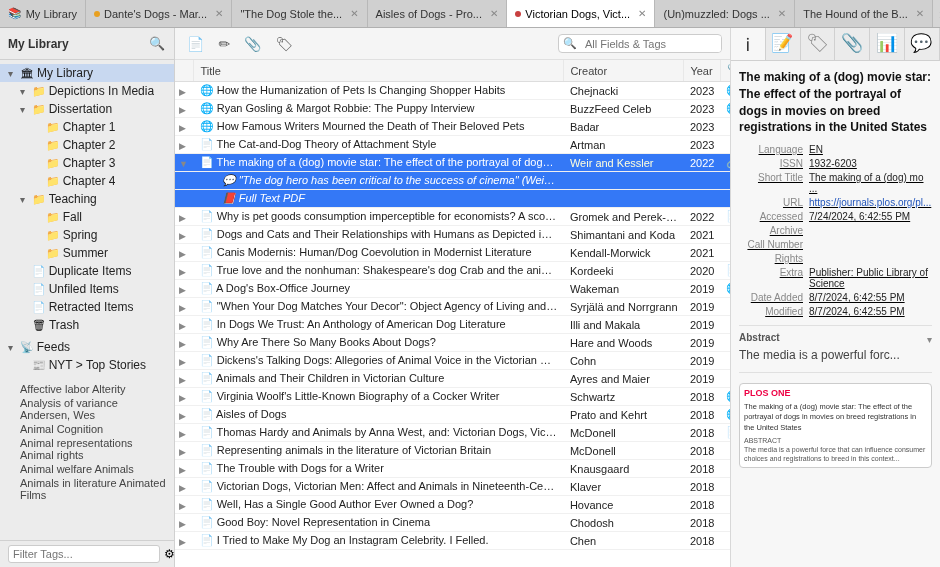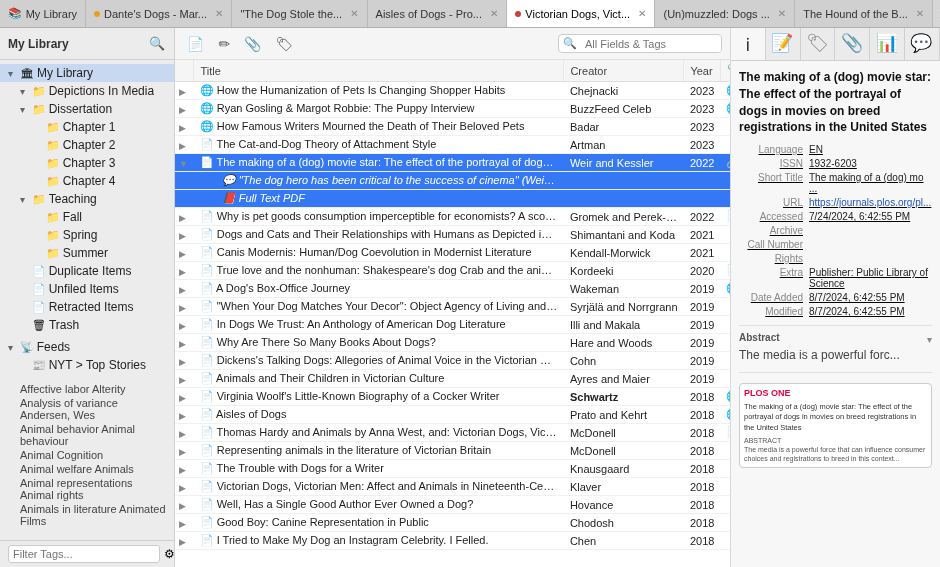--- a/index.html
+++ b/index.html
@@ -204,24 +204,23 @@
       </div>
       <div class="tree-item tree-indent-1">
         <span class="tree-toggle"></span>
         <span class="tree-icon">📰</span>
         <span class="tree-label">NYT &gt; Top Stories</span>
       </div>
 
       <div style="padding: 6px 8px 2px; font-size:10px; font-weight:600; color:#888;"></div>
       <div class="tag-item">Affective labor  Alterity</div>
       <div class="tag-item">Analysis of variance  Andersen, Wes</div>
-      <div class="tag-item">Animal behavior  Animal behaviour</div>
       <div class="tag-item">Animal Cognition</div>
+      <div class="tag-item">Animal representations  Animal rights</div>
       <div class="tag-item">Animal welfare  Animals</div>
-      <div class="tag-item">Animal representations  Animal rights</div>
       <div class="tag-item">Animals in literature  Animated Films</div>
 
     </div>
     <div class="sidebar-footer">
       <input class="filter-input" type="text" placeholder="Filter Tags..." style="">
       <span>⚙</span>
     </div>
   </div>
 
   <div class="center">
@@ -452,21 +451,21 @@
     <td style="font-size:11px;"></td>
   </tr>
             <tr>
     <td style="width:16px;padding-left:4px;">
       <span style="font-size:9px;color:#888;">▶</span>
     </td>
     <td style="max-width:370px;overflow:hidden;text-overflow:ellipsis;white-space:nowrap;">
       <span style="font-size:11px;">📄</span>
       <span>Virginia Woolf's Little-Known Biography of a Cocker Writer</span>
     </td>
-    <td class="creator" style="max-width:120px;overflow:hidden;text-overflow:ellipsis;white-space:nowrap;font-weight:bold;">Schwartz</td>
+    <td class="creator" style="max-width:120px;overflow:hidden;text-overflow:ellipsis;white-space:nowrap;">Schwartz</td>
     <td>2018</td>
     <td style="font-size:11px;">🌐</td>
   </tr>
             <tr>
     <td style="width:16px;padding-left:4px;">
       <span style="font-size:9px;color:#888;">▶</span>
     </td>
     <td style="max-width:370px;overflow:hidden;text-overflow:ellipsis;white-space:nowrap;">
       <span style="font-size:11px;">📄</span>
       <span>Aisles of Dogs</span>
@@ -534,21 +533,21 @@
     <td class="creator" style="max-width:120px;overflow:hidden;text-overflow:ellipsis;white-space:nowrap;">Hovance</td>
     <td>2018</td>
     <td style="font-size:11px;"></td>
   </tr>
             <tr>
     <td style="width:16px;padding-left:4px;">
       <span style="font-size:9px;color:#888;">▶</span>
     </td>
     <td style="max-width:370px;overflow:hidden;text-overflow:ellipsis;white-space:nowrap;">
       <span style="font-size:11px;">📄</span>
-      <span>Good Boy: Canine Representation in Public</span>
+      <span>Good Boy: Novel Representation in Cinema</span>
     </td>
     <td class="creator" style="max-width:120px;overflow:hidden;text-overflow:ellipsis;white-space:nowrap;">Chodosh</td>
     <td>2018</td>
     <td style="font-size:11px;"></td>
   </tr>
             <tr>
     <td style="width:16px;padding-left:4px;">
       <span style="font-size:9px;color:#888;">▶</span>
     </td>
     <td style="max-width:370px;overflow:hidden;text-overflow:ellipsis;white-space:nowrap;">

